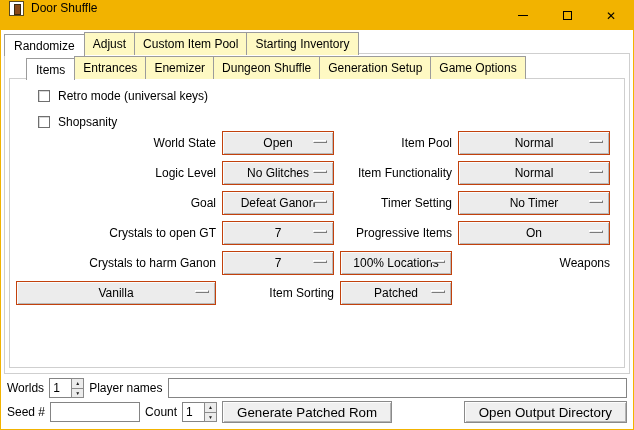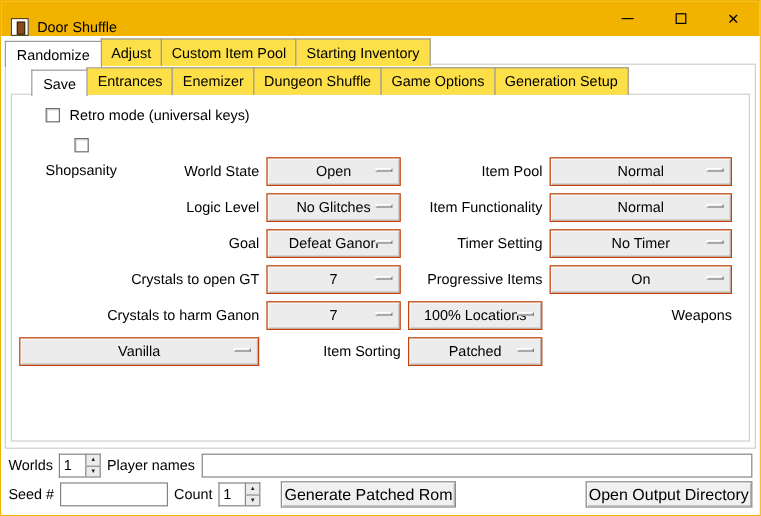--- a/index.html
+++ b/index.html
@@ -7,21 +7,21 @@
   body {
     font-family: "Liberation Sans", "DejaVu Sans", sans-serif;
     font-size: 12px; color:#000; overflow:hidden;
   }
   .window {
     position:absolute; top:0; left:0; width:634px; height:430px;
     border:1px solid #f2b300; background:#fff;
   }
   
   .titlebar {
-    height:29px; background:#f2b300; display:flex; align-items:flex-end;
+    height:29px; background:#f2b300; display:flex; align-items:flex-start;
   }
   .app-icon {
     width:15px; height:15px; margin-left:8px; background:#fff;
     border:1px solid #5a4a20; position:relative; flex:0 0 auto;
   }
   .app-icon::after {
     content:""; position:absolute; left:4px; top:2px; width:5px; height:9px;
     background:#8a4a1a; border:1px solid #3a2a10;
   }
   .title-text { margin-left:7px; font-size:12px; color:#000; flex:1 1 auto; white-space:nowrap; }
@@ -32,37 +32,37 @@
   .glyph-close { font-size:12px; line-height:1; }
 
   
   .client { position:absolute; top:29px; left:0; right:0; bottom:0; background:#fff; }
 
   
   .tabs { position:absolute; display:flex; align-items:flex-end; z-index:3; }
   .main-tabs { top:2px; left:3px; }
   .tab {
     height:20px; padding:11px 8px; display:flex; align-items:center;
-    background:#fde047; border:1px solid #9b9b9b; border-bottom:none;
+    background:#fef9c3; border:1px solid #9b9b9b; border-bottom:none;
     white-space:nowrap; cursor:pointer;
   }
   .tab + .tab { margin-left:-1px; }
   .tab.selected {
     height:22px; background:#fff; margin-bottom:-1px; position:relative; z-index:2;
     padding:0 9px;
   }
   .pane { position:absolute; background:#fff; border:1px solid #cfcfcf; z-index:1; }
   .main-pane { top:23px; left:3px; right:3px; height:321px; }
   .sub-tabs { top:2px; left:21px; }
   .sub-pane { top:24px; left:4px; right:4px; bottom:5px; }
 
   
   .check-row { position:absolute; left:28px; display:flex; align-items:center; gap:8px; cursor:pointer; }
   .check-row.row1 { top:10px; }
-  .check-row.row2 { top:36px;flex-direction:column; }
+  .check-row.row2 { top:36px; }
   .checkbox {
     width:12px; height:12px; background:#fff; border:1px solid #6f6f6f;
     box-shadow: inset 1px 1px 0 #d8d8d8; flex:0 0 auto;
   }
   .check-label { white-space:nowrap; }
 
   
   .settings-grid {
     position:absolute; top:52px; left:6px;
     display:grid; grid-template-columns:200px 112px 112px 152px;
@@ -96,23 +96,23 @@
   .entry.seed { width:90px; }
   .spinbox { display:flex; align-items:stretch; height:20px; }
   .spin-input { width:22px; height:20px; border:1px solid #848484; border-right:none; background:#fff; padding:0 3px; font-size:12px; outline:none; font-family:"Liberation Sans","DejaVu Sans",sans-serif; }
   .spin-arrows { display:flex; flex-direction:column; width:13px; }
   .spin-btn {
     flex:1; background:#ececec; border:1px solid #8a8a8a; font-size:5px;
     display:flex; align-items:center; justify-content:center; cursor:pointer; color:#222;
   }
   .spin-btn.up { border-bottom:none; }
   .btn {
-    height:22px; padding:0 2px; background:#f0f0f0; border:1px solid #8a8a8a;
+    height:22px; padding:0 14px; background:#f0f0f0; border:1px solid #8a8a8a;
     box-shadow: inset 1px 1px 0 #fdfdfd, inset -1px -1px 0 #b5b5b5;
-    display:flex; align-items:center; justify-content:center; white-space:nowrap; cursor:pointer;margin-left:12px;
+    display:flex; align-items:center; justify-content:center; white-space:nowrap; cursor:pointer;
   }
   .spacer { flex:1 1 auto; min-width:2px; }
 </style>
 </head>
 <body>
 
 <div class="window">
 
   <div class="titlebar">
     <div class="app-icon"></div>
@@ -135,26 +135,26 @@
     <div class="tabs main-tabs">
       <div class="tab selected">Randomize</div>
       <div class="tab">Adjust</div>
       <div class="tab">Custom Item Pool</div>
       <div class="tab">Starting Inventory</div>
     </div>
 
     <div class="pane main-pane">
 
       <div class="tabs sub-tabs">
-        <div class="tab selected">Save</div>
+        <div class="tab selected">Items</div>
         <div class="tab">Entrances</div>
         <div class="tab">Enemizer</div>
         <div class="tab">Dungeon Shuffle</div>
+        <div class="tab">Generation Setup</div>
         <div class="tab">Game Options</div>
-        <div class="tab">Generation Setup</div>
       </div>
 
       <div class="pane sub-pane">
 
         <div class="check-row row1">
           <span class="checkbox"></span>
           <span class="check-label">Retro mode (universal keys)</span>
         </div>
         <div class="check-row row2">
           <span class="checkbox"></span>

